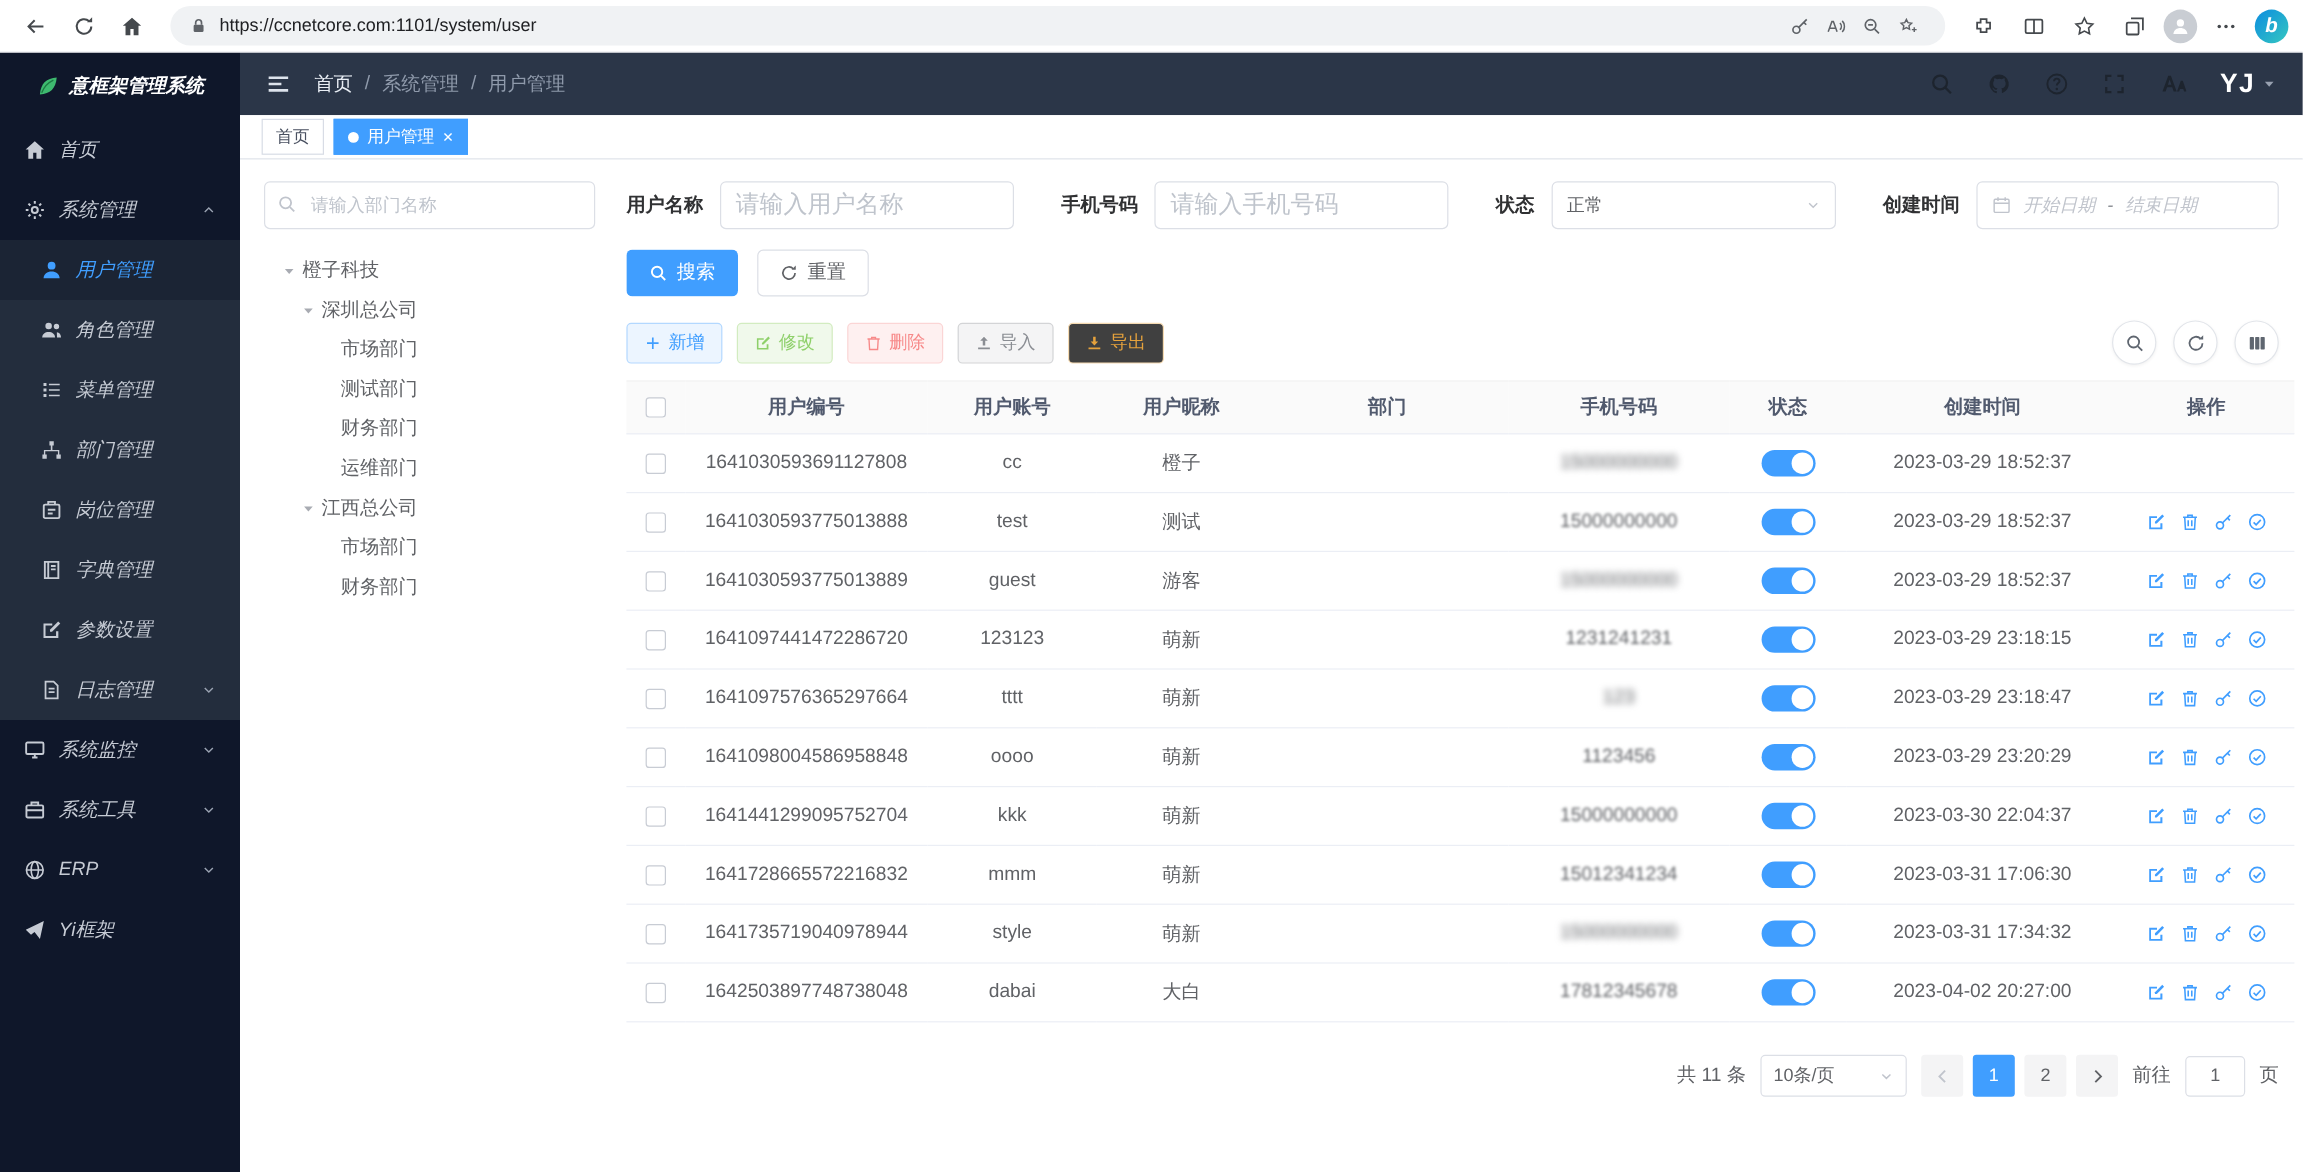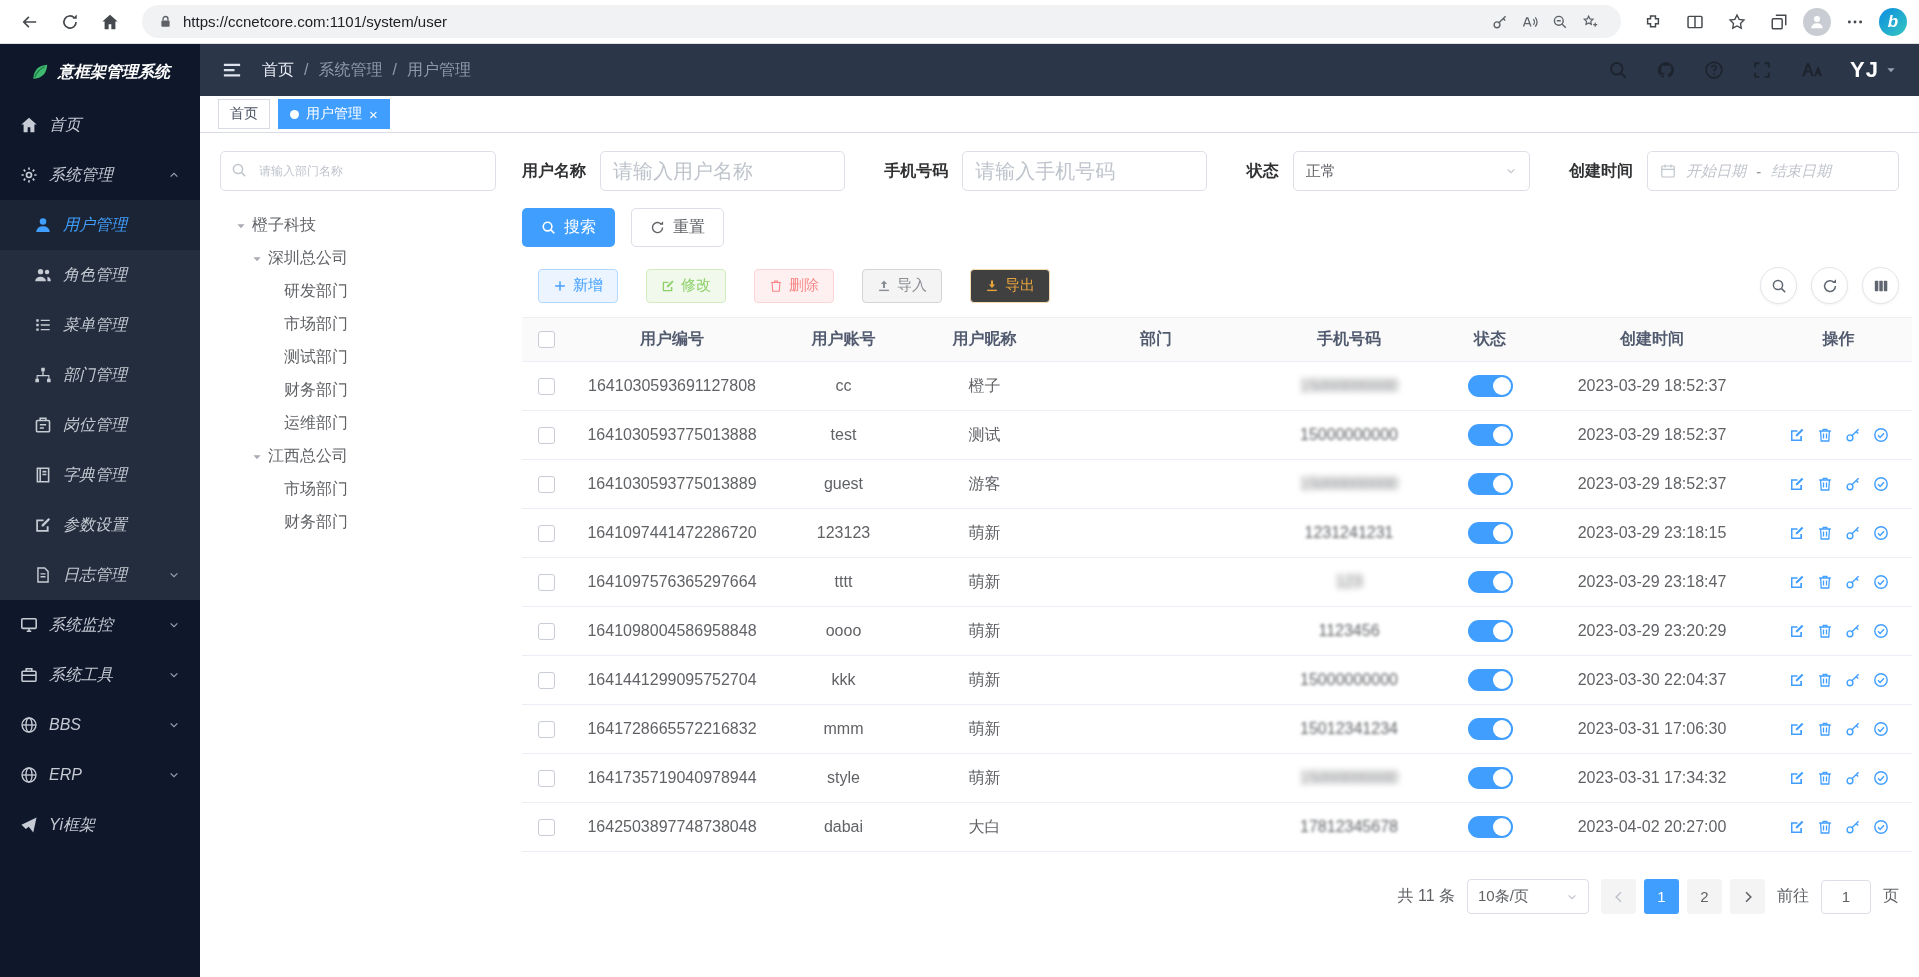--- a/index.html
+++ b/index.html
@@ -59,21 +59,21 @@
     border:1px solid #d8dce5; background:#fff; font-size:14px; color:#495060; cursor:pointer; }
   .tag.active { background:#409eff; border-color:#409eff; color:#fff; }
   .tag-dot { width:9px; height:9px; border-radius:50%; background:#fff; }
   .tag-close { font-size:15px; line-height:1; cursor:pointer; }
 
   
   .content { flex:1; display:flex; gap:26px; padding:18px 20px 0; background:#fff; min-height:0; }
   .tree-panel { width:276px; flex-shrink:0; }
   .search-box { position:relative; }
   .search-box input { width:100%; height:40px; border:1px solid #dcdfe6; border-radius:5px;
-    padding:0 10px 0 38px; font-size:12px; color:#606266; outline:none; background:#fff; }
+    padding:0 10px 0 38px; font-size:15px; color:#606266; outline:none; background:#fff; }
   input::placeholder { color:#bfc4cc; }
   .search-box .mag { position:absolute; left:11px; top:11px; color:#c0c4cc; }
   .tree { margin-top:18px; }
   .tree-node { height:33px; display:flex; align-items:center; font-size:16px; color:#606266; cursor:pointer; }
   .tree-caret { width:22px; display:flex; justify-content:center; color:#a8abb2; }
   .tree-spacer { width:22px; }
 
   .table-panel { flex:1; min-width:0; display:flex; flex-direction:column; }
   .filter-row { display:flex; align-items:center; justify-content:space-between; margin-bottom:17px; }
   .f-group { display:flex; align-items:center; gap:14px; }
@@ -90,21 +90,21 @@
 
   .btn-row { display:flex; gap:16px; margin-bottom:20px; }
   .btn { height:39px; border-radius:5px; display:inline-flex; align-items:center; gap:8px;
     font-size:16px; padding:0 18px; cursor:pointer; border:1px solid transparent;
     font-family:inherit; }
   .btn-primary { background:#409eff; color:#fff; }
   .btn-plain { background:#fff; border-color:#dcdfe6; color:#606266; }
 
   .tool-row { display:flex; align-items:center; gap:12px; margin-bottom:13px; }
   .tbtn { height:34px; padding:0 14px; border-radius:4px; font-size:15px; display:inline-flex;
-    align-items:center; gap:6px; cursor:pointer; border:1px solid; font-family:inherit;margin-left:16px; }
+    align-items:center; gap:6px; cursor:pointer; border:1px solid; font-family:inherit; }
   .tbtn.add { color:#409eff; background:#ecf5ff; border-color:#b3d8ff; }
   .tbtn.modify { color:#8ed06a; background:#f0f9eb; border-color:#d2ecc0; }
   .tbtn.del { color:#f78989; background:#fef0f0; border-color:#fbd5d5; }
   .tbtn.imp { color:#8a8d93; background:#f4f4f5; border-color:#d3d4d6; }
   .tbtn.exp { color:#e6a23c; background:#404040; border-color:#f5dab1; }
   .tool-right { margin-left:auto; display:flex; gap:14px; }
   .circle-btn { width:37px; height:37px; border-radius:50%; border:1px solid #e2e5ea; background:#fff;
     display:flex; align-items:center; justify-content:center; color:#5f6670; cursor:pointer;
     box-shadow:0 1px 3px rgba(0,0,0,.06); }
 
@@ -398,35 +398,20 @@
           </span>
         </div>
         <div class="menu-item">
           <span class="ic s18">
             <svg viewBox="0 0 16 16" fill="none" stroke="currentColor" stroke-width="1.2">
               <circle cx="8" cy="8" r="6.2"></circle>
               <ellipse cx="8" cy="8" rx="2.7" ry="6.2"></ellipse>
               <path d="M1.8 8h12.4"></path>
             </svg>
           </span>
-          <span>BBS</span>
-          <span class="chev ic s12">
-            <svg viewBox="0 0 16 16" fill="none" stroke="currentColor" stroke-width="1.6">
-              <path d="M3.5 5.8 8 10.2l4.5-4.4"></path>
-            </svg>
-          </span>
-        </div>
-        <div class="menu-item">
-          <span class="ic s18">
-            <svg viewBox="0 0 16 16" fill="none" stroke="currentColor" stroke-width="1.2">
-              <circle cx="8" cy="8" r="6.2"></circle>
-              <ellipse cx="8" cy="8" rx="2.7" ry="6.2"></ellipse>
-              <path d="M1.8 8h12.4"></path>
-            </svg>
-          </span>
           <span>ERP</span>
           <span class="chev ic s12">
             <svg viewBox="0 0 16 16" fill="none" stroke="currentColor" stroke-width="1.6">
               <path d="M3.5 5.8 8 10.2l4.5-4.4"></path>
             </svg>
           </span>
         </div>
         <div class="menu-item">
           <span class="ic s18">
             <svg viewBox="0 0 16 16" fill="currentColor">
@@ -524,24 +509,20 @@
               </span>
               <span>橙子科技</span>
             </div>
             <div class="tree-node" style="padding-left: 26px;">
               <span class="tree-caret ic s12">
                 <svg viewBox="0 0 16 16" fill="currentColor">
                   <path d="M3.2 5.5h9.6L8 11z"></path>
                 </svg>
               </span>
               <span>深圳总公司</span>
-            </div>
-            <div class="tree-node" style="padding-left: 42px;">
-              <span class="tree-spacer"></span>
-              <span>研发部门</span>
             </div>
             <div class="tree-node" style="padding-left: 42px;">
               <span class="tree-spacer"></span>
               <span>市场部门</span>
             </div>
             <div class="tree-node" style="padding-left: 42px;">
               <span class="tree-spacer"></span>
               <span>测试部门</span>
             </div>
             <div class="tree-node" style="padding-left: 42px;">

